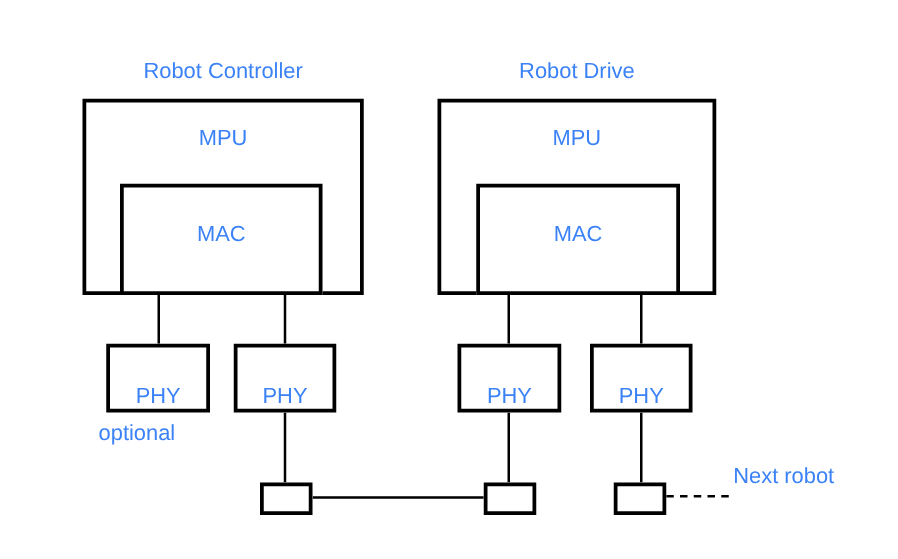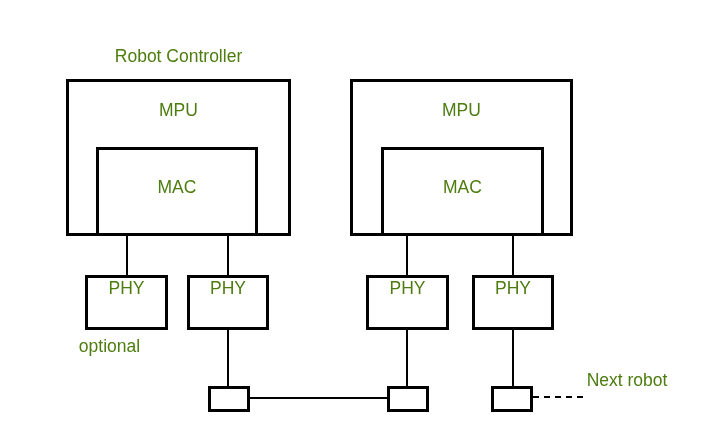--- a/index.html
+++ b/index.html
@@ -1,21 +1,21 @@
 <!DOCTYPE html>
 <html><head>
 <meta charset="utf-8">
 <style>
   html,body{margin:0;padding:0;background:#ffffff;}
   #canvas{
     position:relative;
     width:718px;height:447px;
     background:#ffffff;
     font-family:"Liberation Sans",sans-serif;
-    color:#4d7c0f;
+    color:#3b82f6;
     overflow:hidden;
   }
   .box{
     position:absolute;
     border:3px solid #000;
     background:#ffffff;
     box-sizing:border-box;
   }
   .label{
     position:absolute;
@@ -24,21 +24,21 @@
     white-space:nowrap;
   }
   .vline{position:absolute;width:2px;background:#000;}
   .hline{position:absolute;height:2px;background:#000;}
   .dashed{
     position:absolute;
     height:0;
     border-top:2px dashed #000;
   }
   .phy{
-    display:flex;align-items:flex-start;justify-content:center;
+    display:flex;align-items:flex-end;justify-content:center;
     font-size:17.5px;
   }
   .multiline{line-height:26px;text-align:center;}
 </style>
 </head>
 <body>
 
 <div id="canvas">
 
   <div class="vline" style="left:126px;top:236px;height:39px;"></div>
@@ -50,20 +50,21 @@
   <div class="vline" style="left:512px;top:330px;height:56px;"></div>
   <div class="hline" style="left:250px;top:397px;width:137px;"></div>
   <div class="dashed" style="left:533px;top:396px;width:50px;"></div>
 
   <div class="label" style="left:66px;top:46px;width:225px;">Robot Controller</div>
   <div class="box" style="left:66px;top:79px;width:225px;height:157px;"></div>
   <div class="label" style="left:66px;top:100px;width:225px;">MPU</div>
   <div class="box" style="left:96px;top:147px;width:162px;height:89px;"></div>
   <div class="label" style="left:96px;top:177px;width:162px;">MAC</div>
 
+  <div class="label" style="left:350px;top:46px;width:223px;">Robot Drive</div>
   <div class="box" style="left:350px;top:79px;width:223px;height:157px;"></div>
   <div class="label" style="left:350px;top:100px;width:223px;">MPU</div>
   <div class="box" style="left:381px;top:147px;width:163px;height:89px;"></div>
   <div class="label" style="left:381px;top:177px;width:163px;">MAC</div>
 
   <div class="box phy" style="left:85px;top:275px;width:83px;height:55px;">
     <span>PHY</span>
   </div>
   <div class="box phy" style="left:187px;top:275px;width:82px;height:55px;">
     <span>PHY</span>

